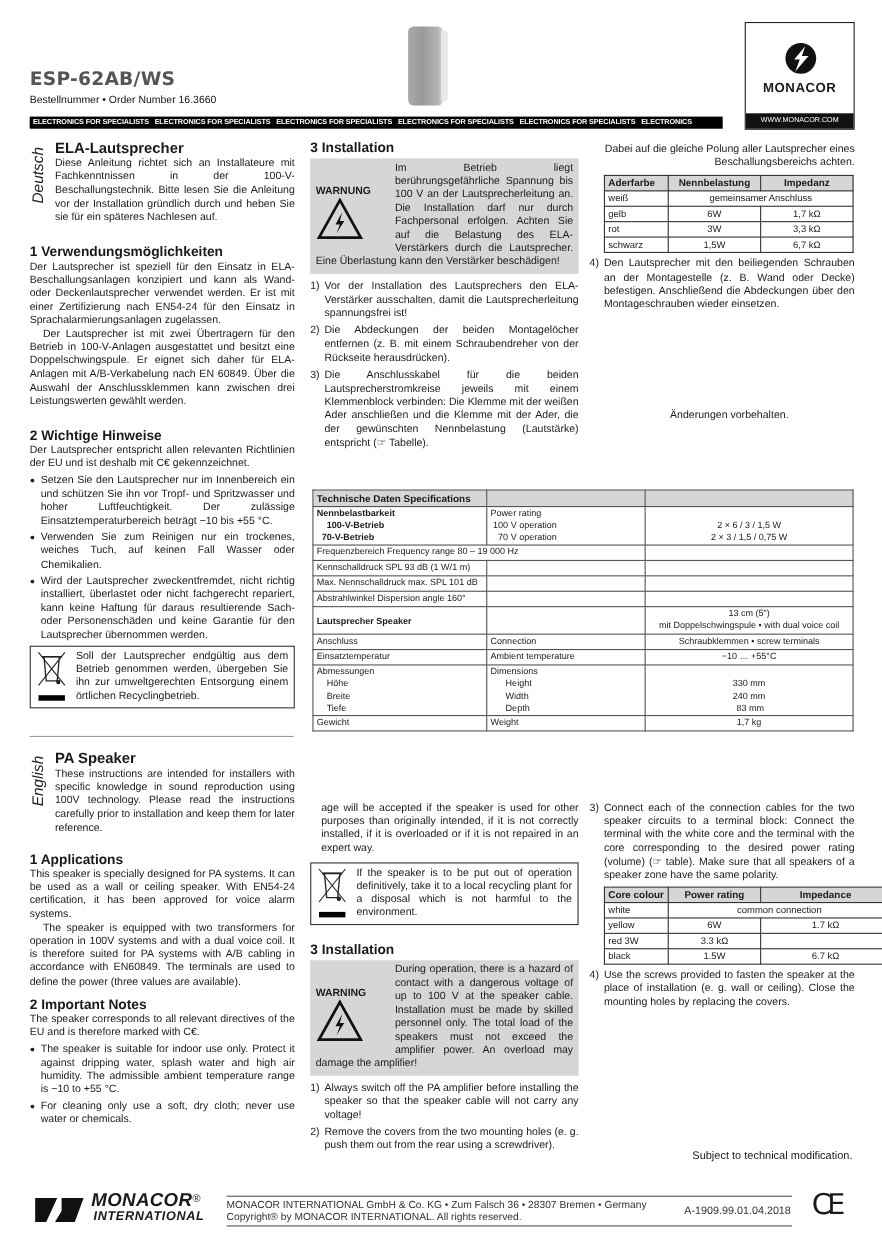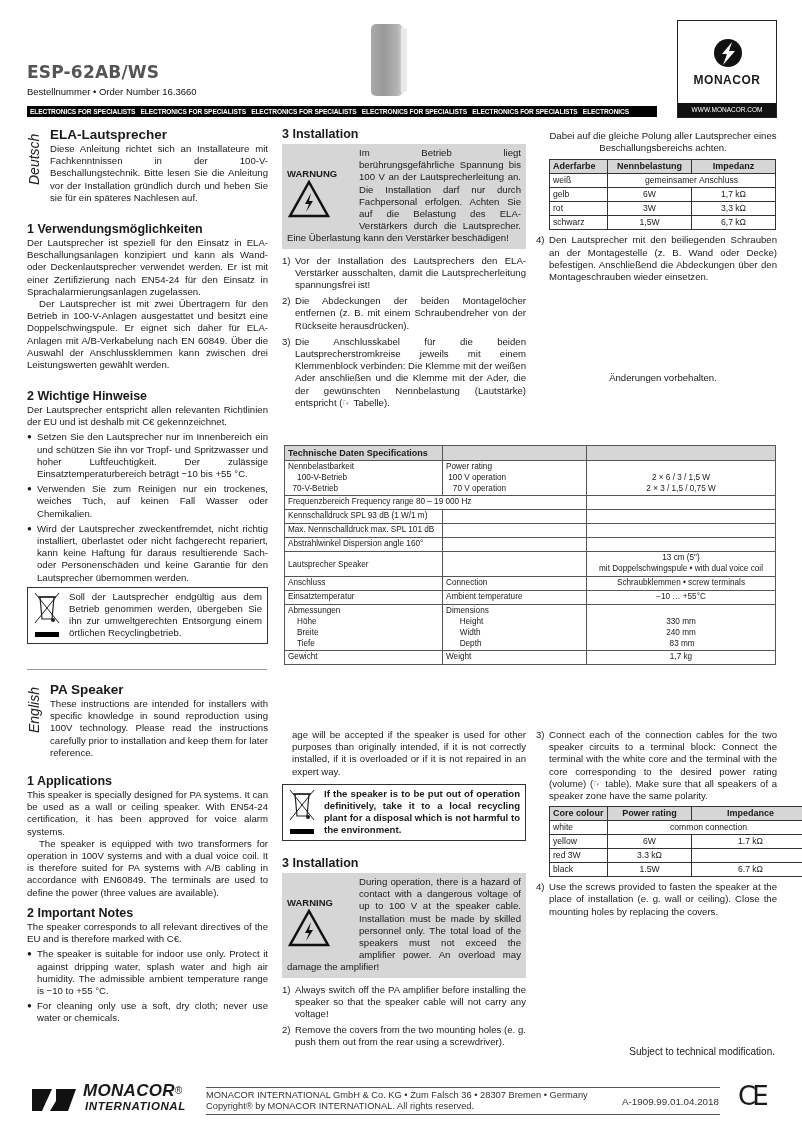--- a/index.html
+++ b/index.html
@@ -110,21 +110,21 @@
     <div class="clear"></div>
   </div>
   <ol class="num" style="margin-top:6px;">
     <li><span class="n">1)</span><span>Vor der Installation des Lautsprechers den ELA-Verstärker ausschalten, damit die Lautsprecherleitung spannungsfrei ist!</span></li>
     <li><span class="n">2)</span><span>Die Abdeckungen der beiden Montagelöcher entfernen (z. B. mit einem Schraubendreher von der Rückseite herausdrücken).</span></li>
     <li><span class="n">3)</span><span>Die Anschlusskabel für die beiden Lautsprecherstromkreise jeweils mit einem Klemmenblock verbinden: Die Klemme mit der weißen Ader anschließen und die Klemme mit der Ader, die der gewünschten Nennbelastung (Lautstärke) entspricht (☞ Tabelle).</span></li>
   </ol>
 </div>
 
 <div class="abs" style="left:549px; top:130px; width:228px;">
-  <p style="text-align:center;">Dabei auf die gleiche Polung aller Lautsprecher eines Beschallungsbereichs achten.</p>
+  <p style="text-align:right;">Dabei auf die gleiche Polung aller Lautsprecher eines Beschallungsbereichs achten.</p>
   <table class="ctab" style="width:227px; margin-top:5px;">
     <tbody>
         <tr>
       <th style="width:58px; text-align:left;">Aderfarbe</th>
       <th style="width:84px;">Nennbelastung</th>
       <th>Impedanz</th>
     </tr>
     <tr>
       <td>weiß</td>
       <td colspan="2" class="c">gemeinsamer Anschluss</td>
@@ -153,21 +153,21 @@
 <div class="abs" style="left:549px; top:372px; width:228px; text-align:center; font-size:9.6px;">Änderungen vorbehalten.</div>
 
 <table class="abs spec">
   <tbody>
       <tr class="hd">
     <td style="width:158px;">Technische Daten Specifications</td>
     <td style="width:144px;"></td>
     <td></td>
   </tr>
   <tr>
-    <td style="white-space:pre; height:35px;">Nennbelastbarkeit
+    <td style="white-space:pre; height:35px;font-weight:bold;">Nennbelastbarkeit
     100-V-Betrieb
   70-V-Betrieb</td>
     <td style="white-space:pre;">Power rating
  100 V operation
    70 V operation</td>
     <td class="v" style="white-space:pre;border-radius:17px;">
 2 × 6 / 3 / 1,5 W
 2 × 3 / 1,5 / 0,75 W</td>
   </tr>
   <tr>
@@ -183,21 +183,21 @@
     <td style="height:14px;">Max. Nennschalldruck max. SPL 101 dB</td>
         <td></td>
         <td class="v"></td>
   </tr>
   <tr>
     <td style="height:14px;">Abstrahlwinkel Dispersion angle 160°</td>
         <td></td>
         <td class="v"></td>
   </tr>
   <tr>
-    <td style="height:25px; vertical-align:middle;">Lautsprecher Speaker</td>
+    <td style="height:25px; vertical-align:middle;font-weight:bold;">Lautsprecher Speaker</td>
         <td></td>
         <td class="v" style="white-space:pre;">13 cm (5")
 mit Doppelschwingspule • with dual voice coil</td>
   </tr>
   <tr>
     <td style="height:14px;">Anschluss</td>
         <td>Connection</td>
         <td class="v">Schraubklemmen • screw terminals</td>
   </tr>
   <tr>
@@ -243,21 +243,21 @@
   <h2>2  Important Notes</h2>
   <p style="margin-bottom:3px;">The speaker corresponds to all relevant directives of the EU and is therefore marked with C€.</p>
   <ul class="bul">
     <li>The speaker is suitable for indoor use only. Protect it against dripping water, splash water and high air humidity. The admissible ambient temperature range is −10 to +55 °C.</li>
     <li>For cleaning only use a soft, dry cloth; never use water or chemicals.</li>
   </ul>
 </div>
 
 <div class="abs" style="left:292px; top:729px; width:234px;">
   <p style="margin-bottom:6px;">age will be accepted if the speaker is used for other purposes than originally intended, if it is not correctly installed, if it is overloaded or if it is not repaired in an expert way.</p>
-  <div class="recyc" style="margin-left:-10px;font-weight:bold;">
+  <div class="recyc" style="margin-left:-10px;">
     <div class="ri">
       <svg width="28" height="36" viewBox="0 0 28 36">
           <path d="M7 6 L21 6 L19 28 L9 28 Z" fill="none" stroke="#222" stroke-width="1.2"></path>
           <line x1="5" y1="6" x2="23" y2="6" stroke="#222" stroke-width="1.5"></line>
           <line x1="2" y1="2" x2="26" y2="32" stroke="#222" stroke-width="1"></line>
           <line x1="26" y1="2" x2="2" y2="32" stroke="#222" stroke-width="1"></line>
           <circle cx="20" cy="29" r="2" fill="#222"></circle>
         </svg>
       <div class="bar"></div>
     </div>

